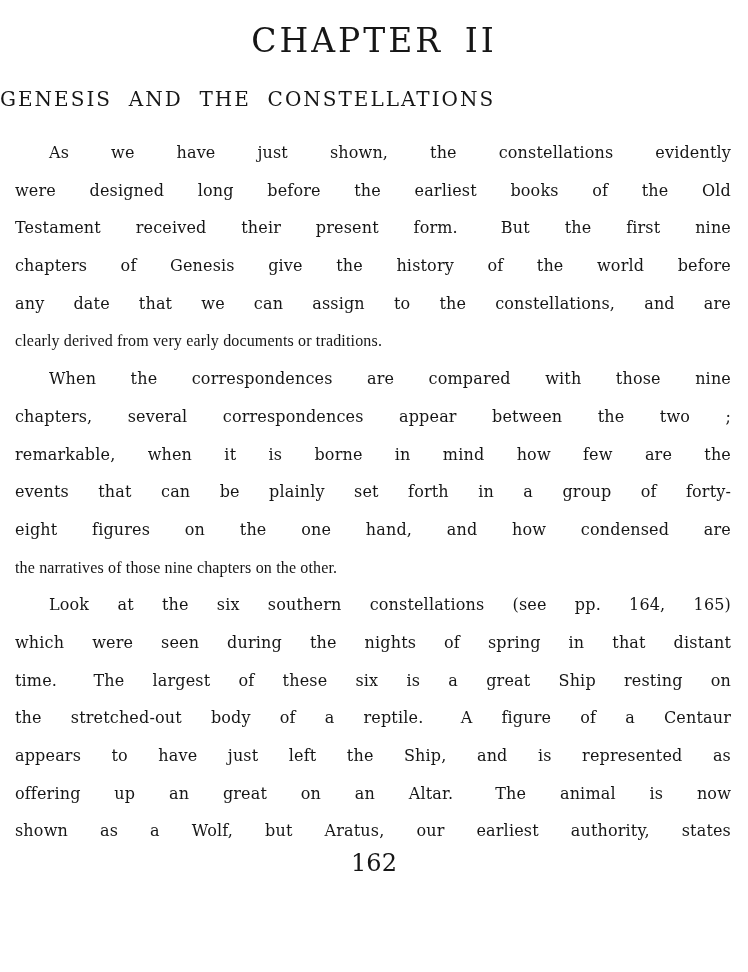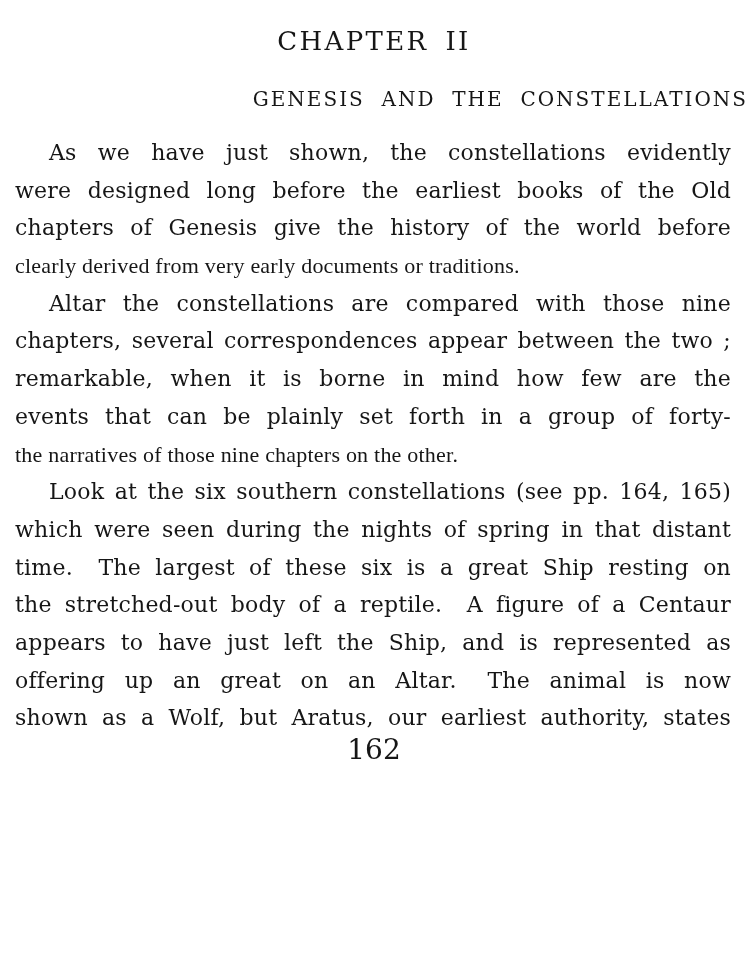--- a/index.html
+++ b/index.html
@@ -11,74 +11,77 @@
     position: relative;
     width: 748px;
     height: 972px;
     margin: 0 auto;
     background: #ffffff;
     color: #161616;
     overflow: hidden;
   }
   .chapter-title {
     padding-top: 24px;
-    font-size: 26px;
+    font-size: 33px;
     line-height: 34px;
     text-align: center;
     letter-spacing: 0.09em;
     word-spacing: 0.25em;
     white-space: nowrap;
   }
   .section-title {
     margin-top: 30px;
     font-size: 20px;
     line-height: 22px;
-    text-align: right;
+    text-align: left;
     letter-spacing: 0.10em;
     word-spacing: 0.42em;
     white-space: nowrap;
   }
   .page-body {
     margin-top: 24px;
     padding: 0 17px 0 15px;
-    font-size: 22px;
+    font-size: 16px;
     line-height: 37.7px;
     letter-spacing: 0.01em;
   }
   .line {
     text-align: justify;
     text-align-last: justify;
     height: 37.7px;
     overflow: hidden;
   }
   .line.indent { text-indent: 34px; }
   .line.no-justify { text-align-last: left; font-family: Liberation Serif, serif; }
   .italic { }
   .page-number {
     margin-top: 1px;
-    font-size: 28px;
+    font-size: 24px;
     line-height: 24px;
     text-align: center;
   }
 </style>
 </head>
 <body>
 
 <div class="page">
   <div class="chapter-title">CHAPTER II</div>
   <div class="section-title">GENESIS AND THE CONSTELLATIONS</div>
   <div class="page-body">
       <div class="line indent"><span>As we have just shown, the constellations evidently</span></div>
       <div class="line"><span>were designed long before the earliest books of the Old</span></div>
+      <div class="line"><span>Testament received their present form.  But the first nine</span></div>
       <div class="line"><span>chapters of Genesis give the history of the world before</span></div>
+      <div class="line"><span>any date that we can assign to the constellations, and are</span></div>
       <div class="line no-justify"><span>clearly derived from very early documents or traditions.</span></div>
-      <div class="line indent"><span>Altar the constellations are compared with those nine</span></div>
+      <div class="line indent"><span>When the correspondences are compared with those nine</span></div>
       <div class="line"><span>chapters, several correspondences appear between the two ;</span></div>
       <div class="line"><span>remarkable, when it is borne in mind how few are the</span></div>
       <div class="line"><span>events that can be plainly set forth in a group of forty-</span></div>
+      <div class="line"><span>eight figures on the one hand, and how condensed are</span></div>
       <div class="line no-justify"><span>the narratives of those nine chapters on the other.</span></div>
       <div class="line indent"><span>Look at the six southern constellations (</span><span class="italic">see</span><span> pp. 164, 165)</span></div>
       <div class="line"><span>which were seen during the nights of spring in that distant</span></div>
       <div class="line"><span>time.  The largest of these six is a great Ship resting on</span></div>
       <div class="line"><span>the stretched-out body of a reptile.  A figure of a Centaur</span></div>
       <div class="line"><span>appears to have just left the Ship, and is represented as</span></div>
       <div class="line"><span>offering up an great on an Altar.  The animal is now</span></div>
       <div class="line"><span>shown as a Wolf, but Aratus, our earliest authority, states</span></div>
     </div>
   <div class="page-number">162</div>

